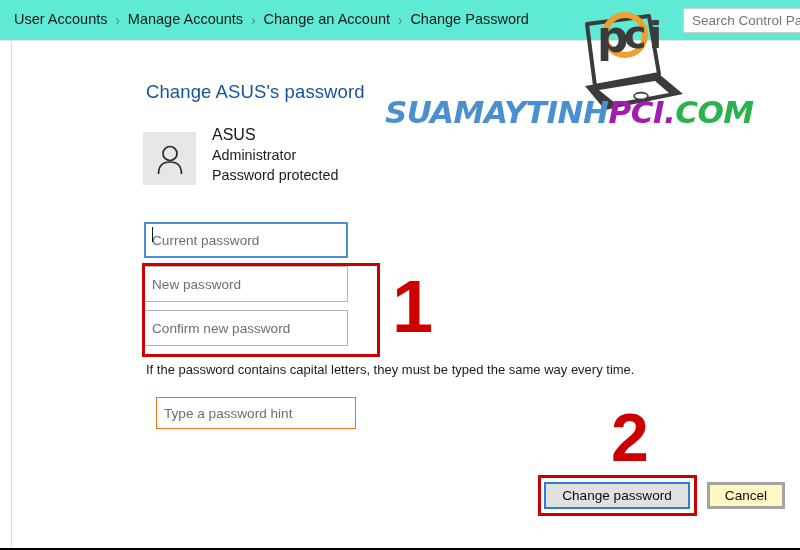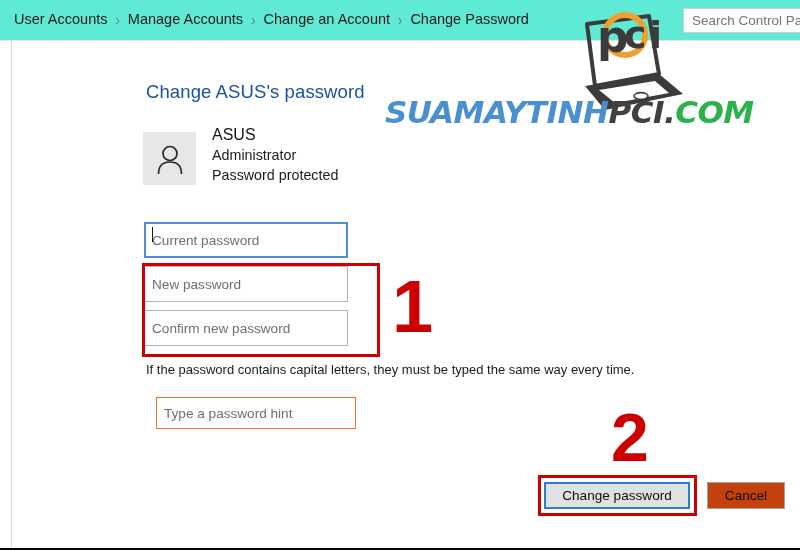--- a/index.html
+++ b/index.html
@@ -225,22 +225,22 @@
   #btn-row {
     position: absolute;
     left: 531px;
     top: 440px;
     display: flex;
     align-items: center;
   }
   .dlg-btn {
     height: 27px;
     box-sizing: border-box;
-    background: #c2410c;
-    border: 1px solid #a3a3a3;
+    background: #fef9c3;
+    border: 3px solid #a3a3a3;
     font-size: 13.6px;
     color: #0e0e0e;
     display: flex;
     align-items: center;
     justify-content: center;
     font-family: "Liberation Sans", sans-serif;
   }
   #change-password-button {
     width: 146px;
     border: 2px solid #2a7fd4;
@@ -288,21 +288,21 @@
     left: -190px;
     top: 92px;
     font-size: 31px;
     font-weight: bold;
     font-style: italic;
     letter-spacing: -0.5px;
     white-space: nowrap;
     font-family: "DejaVu Sans", sans-serif;
   }
   .wm-a { color: #4a90d0; }
-  .wm-b { color: #404040; font-style: italic; }
+  .wm-b { color: #a21caf; font-style: italic; }
   .wm-c { color: #2bb24c; }
 </style>
 </head>
 <body>
 
 <div id="window-frame">
 
   <div id="left-rail"></div>
 
   <div id="addressbar">

